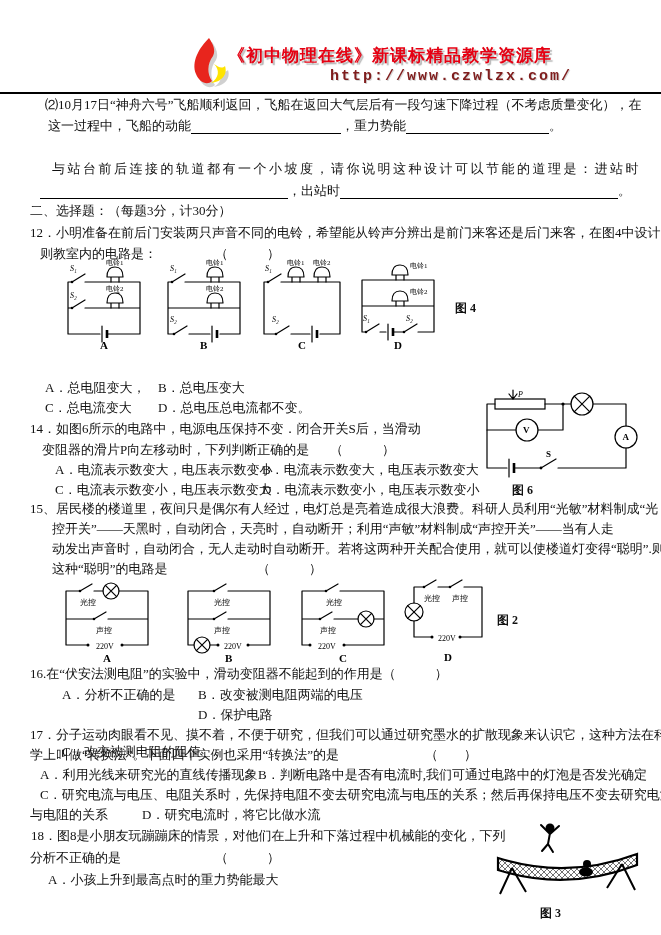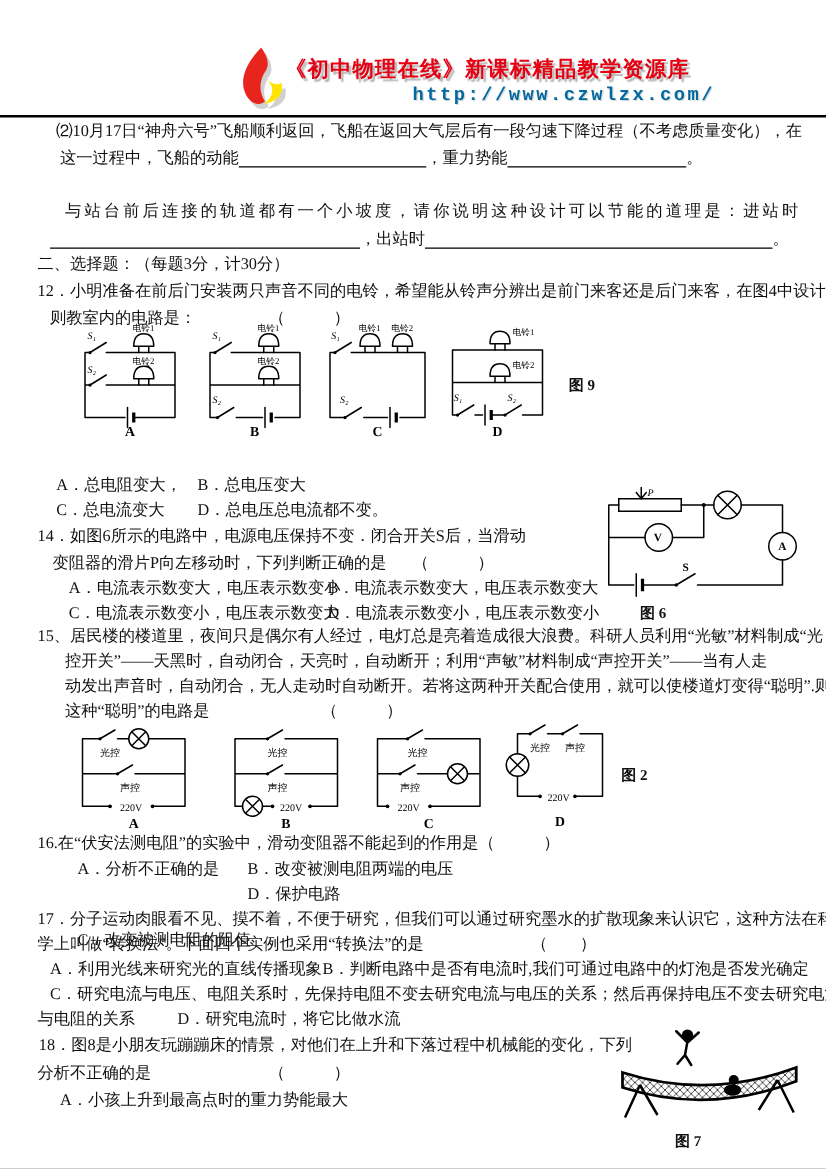--- a/index.html
+++ b/index.html
@@ -4,21 +4,21 @@
 <style>
   html,body{margin:0;padding:0;background:#888;}
   .page{position:relative;width:661px;height:935px;background:#fff;margin:0 auto;overflow:hidden;
         font-family:"Liberation Serif",serif;color:#111;}
   .ln{position:absolute;white-space:nowrap;font-size:13px;line-height:16px;}
   .spread{letter-spacing:2.5px;}
   .blank{display:inline-block;border-bottom:1px solid #000;height:13px;vertical-align:bottom;}
   .hdr-title{position:absolute;font-size:17px;font-weight:bold;color:#e60012;
              text-shadow:2px 2px 1px rgba(120,120,120,.55);letter-spacing:1px;}
   .hdr-url{position:absolute;font-family:"Liberation Mono",monospace;font-size:15px;font-weight:bold;
-           color:#0369a1;letter-spacing:2px;text-shadow:1px 1px 0 rgba(160,160,160,.4);}
+           color:#7f1d1d;letter-spacing:2px;text-shadow:1px 1px 0 rgba(160,160,160,.4);}
   .rule{position:absolute;left:0;top:92px;width:661px;height:2px;background:#000;}
   .fig{position:absolute;}
   .figcap{position:absolute;font-size:12px;font-weight:bold;white-space:nowrap;}
   svg .w{stroke:#000;stroke-width:1.2;fill:none;stroke-linecap:round;}
   svg .thick{stroke:#000;stroke-width:2.6;fill:none;}
   svg .dot{fill:#000;stroke:none;}
   svg .lbl{font:7px "Liberation Serif",serif;fill:#000;}
   svg .lbl8{font:8px "Liberation Serif",serif;fill:#000;}
   svg .slbl{font:italic 8px "Liberation Serif",serif;fill:#000;}
   svg .mlbl{font:bold 9px "Liberation Serif",serif;fill:#000;}
@@ -114,21 +114,21 @@
     <path class="w" d="M44,17 V22 M52,17 V22 M40,17 H56 M40,17 Q40,7 48,7 Q56,7 56,17"></path>
     <path class="w" d="M44,43 V48 M52,43 V48 M40,43 H56 M40,43 Q40,33 48,33 Q56,33 56,43"></path>
     <path class="w" d="M36,66 V82"></path>
       <path class="thick" d="M41,70 V78"></path>
     <text class="slbl" x="11" y="63">S₁</text>
     <text class="slbl" x="54" y="63">S₂</text>
     <text class="lbl" x="58" y="10">电铃1</text>
     <text class="lbl" x="58" y="36">电铃2</text>
     <text class="opt" x="42" y="91">D</text>
   </svg>
-  <div class="figcap" style="left:455px;top:300px">图 9</div>
+  <div class="figcap" style="left:455px;top:300px">图 4</div>
 
   <div class="ln" style="left:45px;top:380px">A．总电阻变大，</div>
   <div class="ln" style="left:158px;top:380px">B．总电压变大</div>
   <div class="ln" style="left:45px;top:400px">C．总电流变大</div>
   <div class="ln" style="left:158px;top:400px">D．总电压总电流都不变。</div>
 
   <div class="ln" style="left:30px;top:421px">14．如图6所示的电路中，电源电压保持不变．闭合开关S后，当滑动</div>
   <div class="ln" style="left:42px;top:442px">变阻器的滑片P向左移动时，下列判断正确的是</div>
   <div class="ln" style="left:330px;top:442px">（　　　）</div>
   <div class="ln" style="left:55px;top:462px">A．电流表示数变大，电压表示数变小</div>
@@ -255,15 +255,15 @@
     <path d="M22,50 L10,76 M22,50 L36,74 M132,46 L145,72 M132,46 L117,70" stroke="#000" stroke-width="2" fill="none"></path>
     <g stroke="#000" stroke-width="2" stroke-linecap="round" fill="none">
       <circle cx="60" cy="10" r="4.5" fill="#000" stroke="none"></circle>
       <path d="M60,15 L58,26 M60,16 L51,7 M60,16 L69,8 M58,26 L52,33 M58,26 L63,34"></path>
     </g>
     <g>
       <circle cx="97" cy="46" r="4" fill="#000"></circle>
       <ellipse cx="96" cy="54" rx="7" ry="4.5" fill="#000"></ellipse>
     </g>
   </svg>
-  <div class="figcap" style="left:540px;top:905px">图 7</div>
+  <div class="figcap" style="left:540px;top:905px">图 3</div>
 
 </div>
 
 </body></html>

